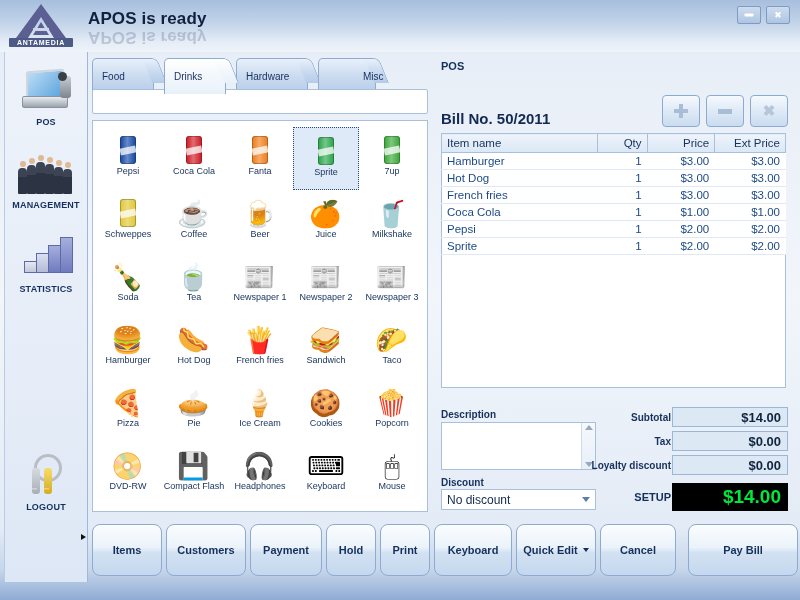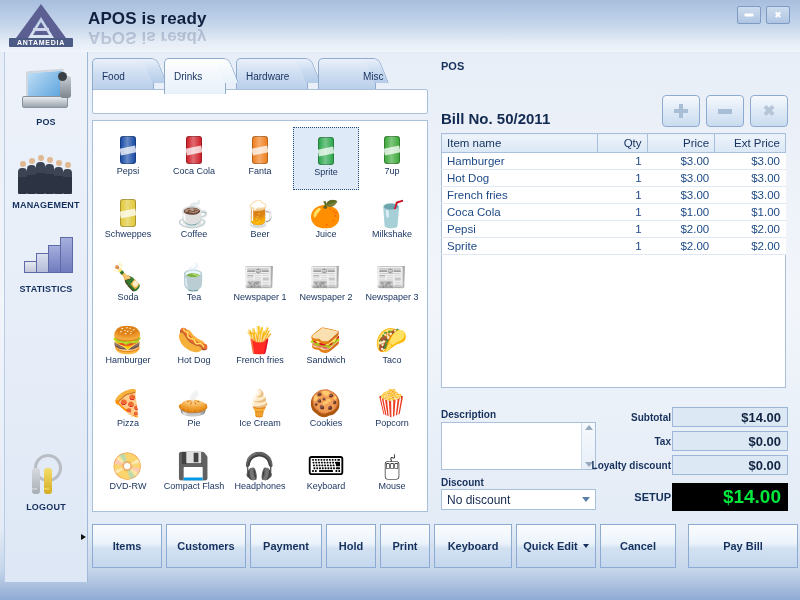--- a/index.html
+++ b/index.html
@@ -342,23 +342,23 @@
   }
   .tot-row.grand .tot-lbl { font-size: 11px; }
   .tot-row.grand .tot-val {
     background: #000; border: 1px solid #000; color: #00e83c;
     height: 28px; font-size: 19px;
   }
 
   
   .btnbar { position: absolute; left: 92px; top: 524px; height: 36px; }
   .btn {
-    position: absolute; top: 0; height: 44px;
+    position: absolute; top: 0; height: 52px;
     background: linear-gradient(to bottom,#fbfdfe 0%,#eaf2fa 45%,#d3e2f2 55%,#c4d7ee 100%);
-    border: 1px solid #8dabd2; border-radius: 0;
+    border: 1px solid #8dabd2; border-radius: 8px;
     display: flex; align-items: center; justify-content: center;
     font-size: 11px; font-weight: bold; color: #15305c;
     cursor: pointer; box-sizing: border-box;
   }
   .btn .chev2 {
     margin-left: 5px; width:0;height:0;
     border-left:3px solid transparent;border-right:3px solid transparent;border-top:4px solid #15305c;
   }
 </style>
 </head>

